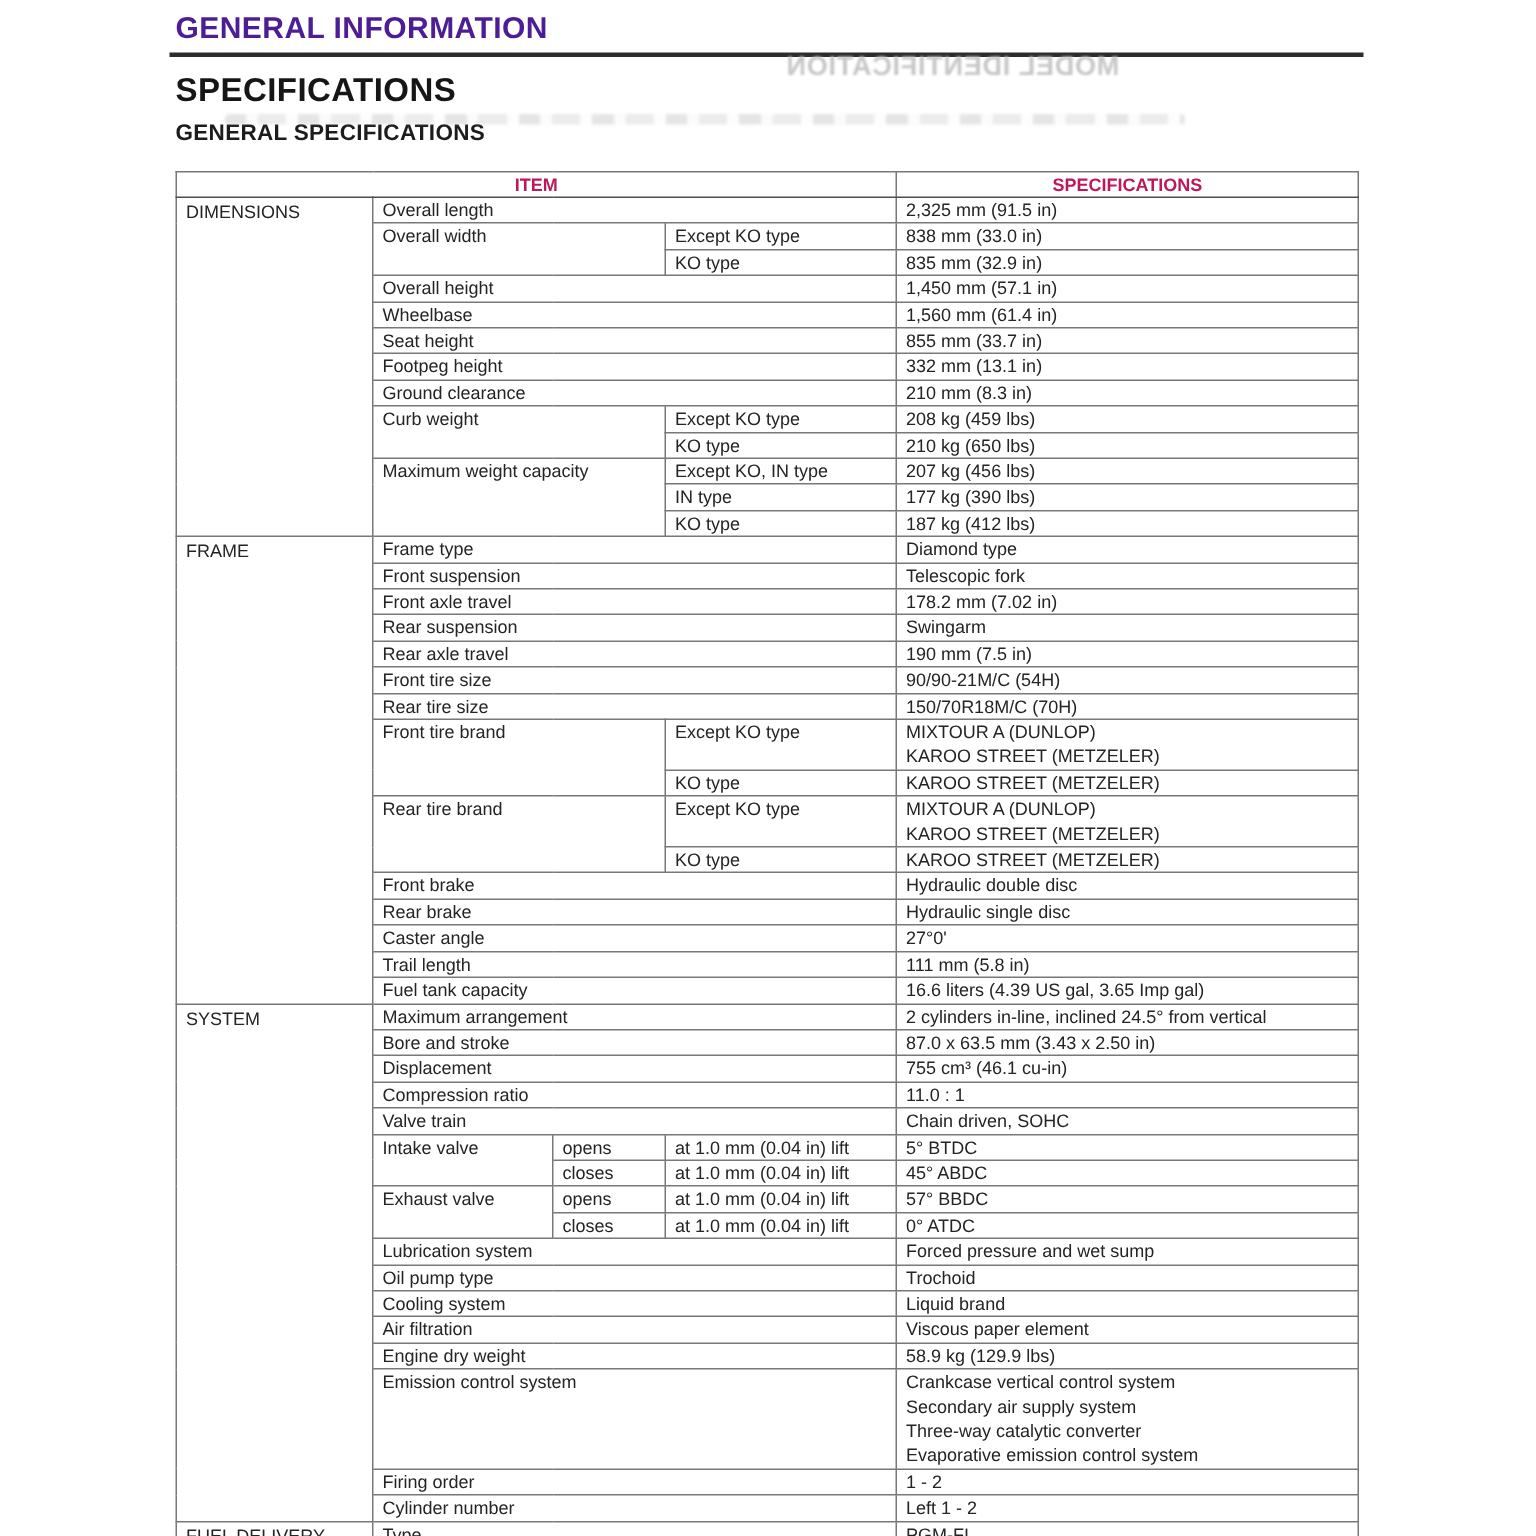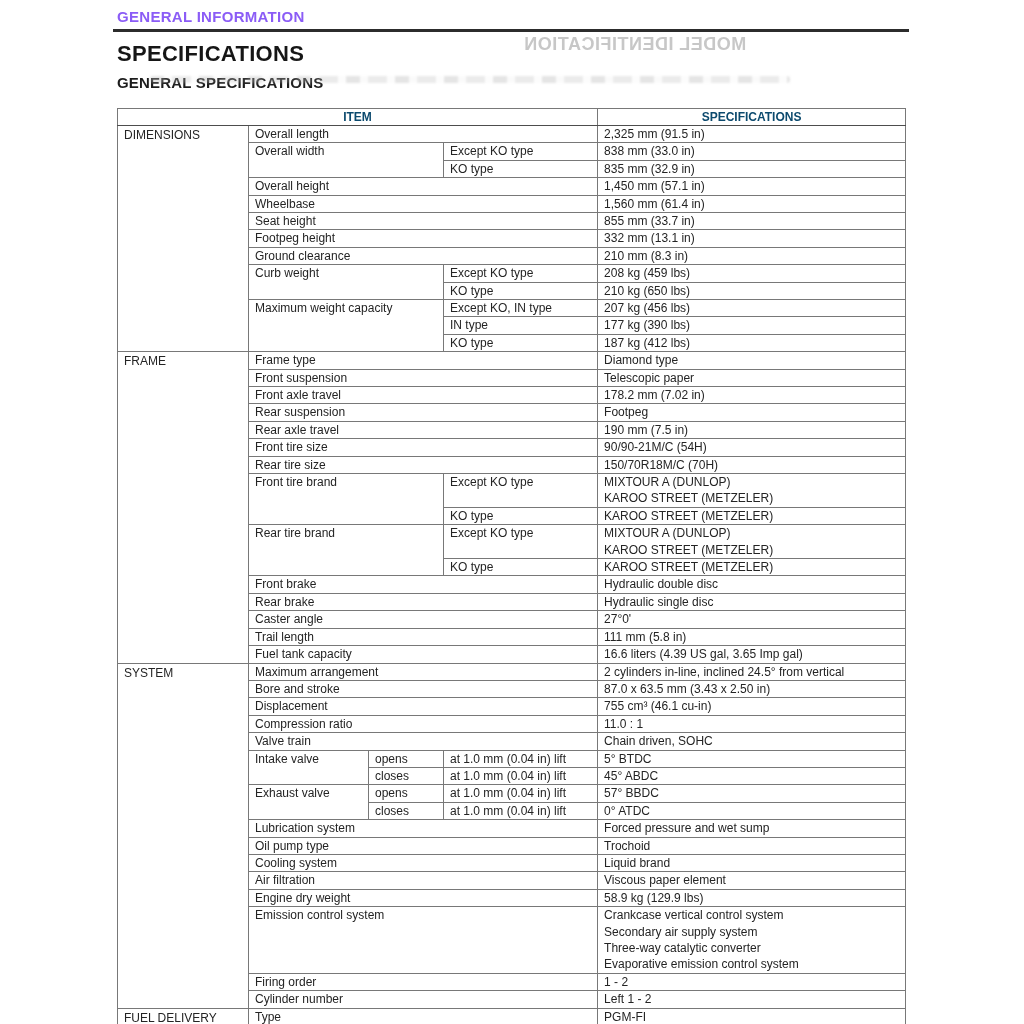--- a/index.html
+++ b/index.html
@@ -13,24 +13,24 @@
     position: relative;
     overflow: hidden;
   }
   .page {
     position: absolute;
     left: 117px;
     top: 8px;
     width: 790px;
   }
   .breadcrumb {
-    font-size: 15px;
+    font-size: 20px;
     font-weight: bold;
     letter-spacing: 0.3px;
-    color: #8b5cf6;
+    color: #4c1d95;
   }
   .top-rule {
     height: 2.5px;
     background: #2c2c2c;
     margin-top: 4px;
     margin-left: -4px;
     width: 796px;
   }
   .page-title {
     font-size: 22px;
@@ -89,21 +89,21 @@
     vertical-align: top;
     line-height: 16.4px;
     height: 16.4px;
     color: #242424;
     overflow: hidden;
   }
   .spec-table thead td {
     font-weight: bold;
     text-align: center;
     border-bottom: 1px solid #4d4d4d;
-    color: #0c4a6e;
+    color: #be185d;
   }
   .spec-table td.category-cell {
     padding-top: 1px;
   }
   .spec-line { white-space: nowrap; }
 </style>
 </head>
 <body>
 
 <div class="page">
@@ -183,29 +183,29 @@
           <td>KO type</td>
           <td>187 kg (412 lbs)</td>
         </tr>
         <tr>
           <td class="category-cell" rowspan="16">FRAME</td>
           <td colspan="3">Frame type</td>
           <td>Diamond type</td>
         </tr>
         <tr>
           <td colspan="3">Front suspension</td>
-          <td>Telescopic paper</td>
+          <td>Telescopic fork</td>
         </tr>
         <tr>
           <td colspan="3">Front axle travel</td>
           <td>178.2 mm (7.02 in)</td>
         </tr>
         <tr>
           <td colspan="3">Rear suspension</td>
-          <td>Footpeg</td>
+          <td>Swingarm</td>
         </tr>
         <tr>
           <td colspan="3">Rear axle travel</td>
           <td>190 mm (7.5 in)</td>
         </tr>
         <tr>
           <td colspan="3">Front tire size</td>
           <td>90/90-21M/C (54H)</td>
         </tr>
         <tr>

